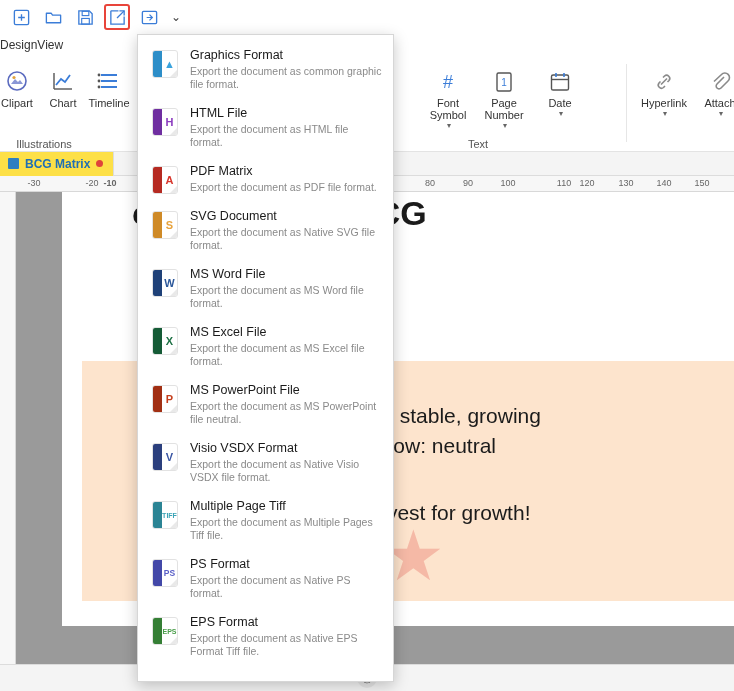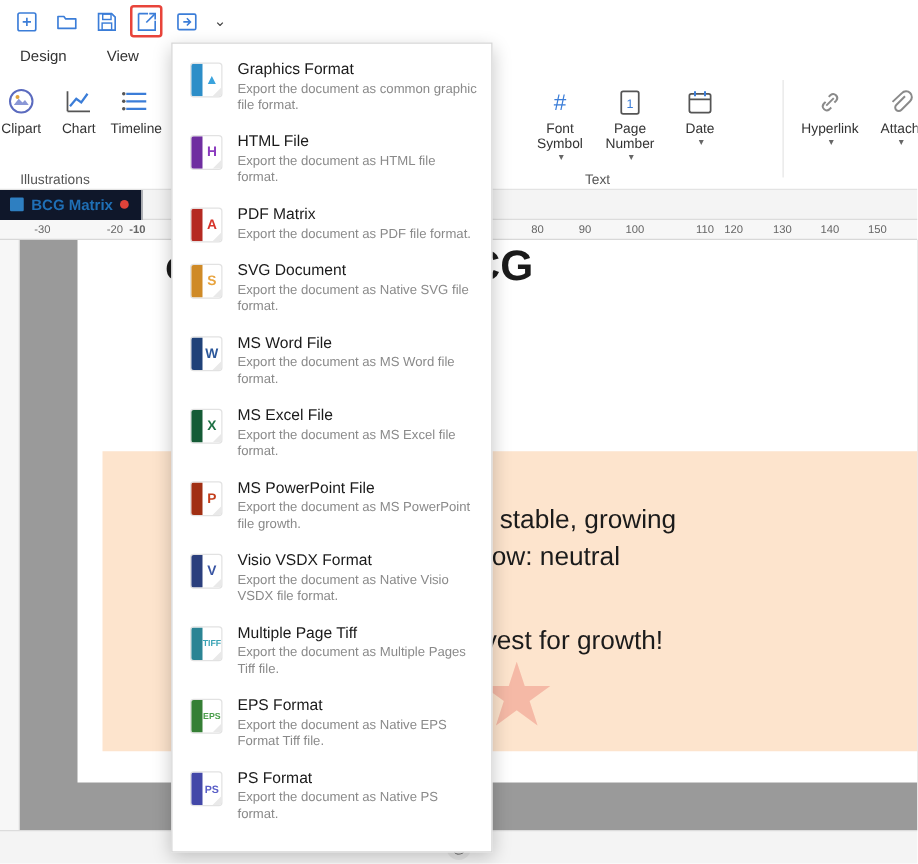--- a/index.html
+++ b/index.html
@@ -32,21 +32,21 @@
   }
   .qt-caret { width:16px; height:26px; display:flex;align-items:center;justify-content:center; color:#444; }
 
   
   #ribbon-tabs {
     position:absolute; left:0; top:34px; width:734px; height:22px;
     background:#ffffff;
     display:flex; align-items:center;
   }
   .ribbon-tab {
-    font-size:12px; color:#333; padding:0 16px; height:22px; line-height:22px;
+    font-size:12px; color:#333; padding:0 0; height:22px; line-height:22px;
   }
 
   
   #ribbon-body {
     position:absolute; left:0; top:56px; width:734px; height:96px;
     background:#ffffff;
     border-bottom:1px solid #e3e3e3;
   }
   .rib-group { position:absolute; top:4px; height:88px; }
   .rib-item {
@@ -68,21 +68,21 @@
   .rib-sep { position:absolute; top:8px; width:1px; height:78px; background:#e6e6e6; }
 
   
   #doc-tabbar {
     position:absolute; left:0; top:152px; width:734px; height:24px;
     background:#f4f4f4; border-bottom:1px solid #dcdcdc;
     display:flex; align-items:center;
   }
   #doc-tab {
     height:24px; display:flex; align-items:center; gap:6px;
-    padding:0 10px 0 8px; background:#0f172a;
+    padding:0 10px 0 8px; background:#fde047;
     border-right:1px solid #dcdcdc;
     font-size:12px; color:#1f6fb5; font-weight:600;
   }
   #doc-tab .sheet-ico {
     width:11px; height:11px; background:#2e7fc1; border-radius:1px;
   }
   #doc-tab .mod-dot { width:7px;height:7px;border-radius:50%;background:#e0433a; }
 
   
   #ruler-h {
@@ -461,21 +461,21 @@
     <div class="menu-item">
       <div class="mi-ico">
         <div class="fico">
           <div class="bar" style="background:#a12f13"></div>
           <div class="glyph" style="color:#c43e1c;font-size:11px">P</div>
           <div class="tri"></div>
         </div>
       </div>
       <div class="mi-body">
         <div class="mi-title">MS PowerPoint File</div>
-        <div class="mi-desc">Export the document as MS PowerPoint file growth.</div>
+        <div class="mi-desc">Export the document as MS PowerPoint file neutral.</div>
       </div>
     </div>
     <div class="menu-item">
       <div class="mi-ico">
         <div class="fico">
           <div class="bar" style="background:#2b3f7d"></div>
           <div class="glyph" style="color:#3955a3;font-size:11px">V</div>
           <div class="tri"></div>
         </div>
       </div>
@@ -493,36 +493,36 @@
         </div>
       </div>
       <div class="mi-body">
         <div class="mi-title">Multiple Page Tiff</div>
         <div class="mi-desc">Export the document as Multiple Pages Tiff file.</div>
       </div>
     </div>
     <div class="menu-item">
       <div class="mi-ico">
         <div class="fico">
+          <div class="bar" style="background:#4348a8"></div>
+          <div class="glyph" style="color:#5a5fc7;font-size:8.5px">PS</div>
+          <div class="tri"></div>
+        </div>
+      </div>
+      <div class="mi-body">
+        <div class="mi-title">PS Format</div>
+        <div class="mi-desc">Export the document as Native PS format.</div>
+      </div>
+    </div>
+    <div class="menu-item">
+      <div class="mi-ico">
+        <div class="fico">
           <div class="bar" style="background:#357f35"></div>
           <div class="glyph" style="color:#4a9e4a;font-size:7px">EPS</div>
           <div class="tri"></div>
         </div>
       </div>
       <div class="mi-body">
         <div class="mi-title">EPS Format</div>
         <div class="mi-desc">Export the document as Native EPS Format Tiff file.</div>
       </div>
     </div>
-    <div class="menu-item">
-      <div class="mi-ico">
-        <div class="fico">
-          <div class="bar" style="background:#4348a8"></div>
-          <div class="glyph" style="color:#5a5fc7;font-size:8.5px">PS</div>
-          <div class="tri"></div>
-        </div>
-      </div>
-      <div class="mi-body">
-        <div class="mi-title">PS Format</div>
-        <div class="mi-desc">Export the document as Native PS format.</div>
-      </div>
-    </div>
   </div>
 
 </body></html>

